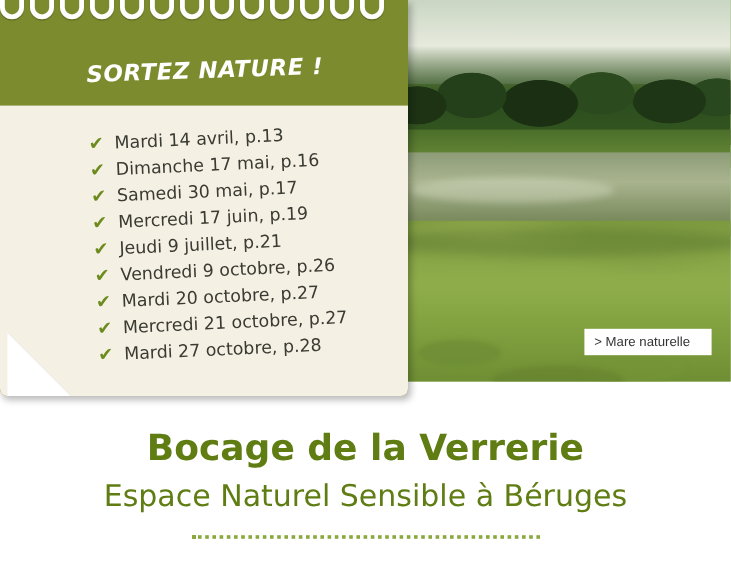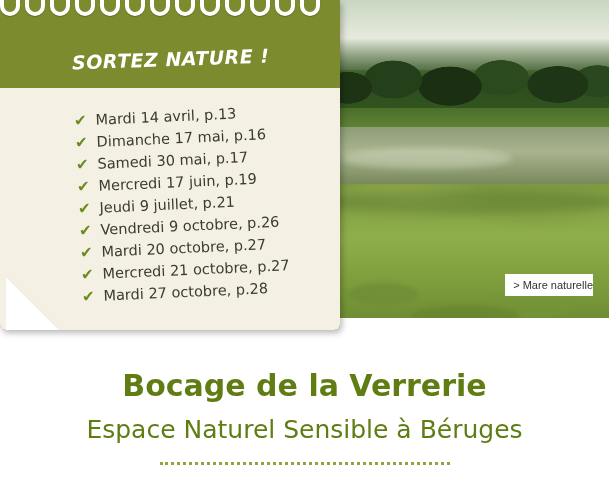--- a/index.html
+++ b/index.html
@@ -102,21 +102,21 @@
   .photo .tuft2 { left: 55%; top: 82%; width: 90px; height: 26px; background: #759538; opacity:.6; }
   .photo .tuft3 { left: 30%; top: 90%; width: 110px; height: 24px; background: #647f2d; opacity:.5; }
 
   .photo-caption {
     position: absolute;
     right: 16px;
     bottom: 22px;
     background: #ffffff;
     color: #333333;
     font-size: 11px;
-    padding: 5px 0 5px 8px;
+    padding: 5px 18px 5px 8px;
     white-space: nowrap;
     font-family: "Liberation Sans", sans-serif;
   }
 
   
   .card-wrap {
     position: absolute;
     left: -6px;
     top: 0;
     width: 360px;
@@ -218,21 +218,21 @@
     left: 0;
     top: 356px;
     width: 609px;
     text-align: center;
   }
   .main-title {
     font-family: "DejaVu Sans", sans-serif;
     font-weight: bold;
     font-size: 30px;
     color: #5f7d13;
-    margin: 12px;
+    margin: 0;
     letter-spacing: 0px;
   }
   .subtitle {
     font-family: "DejaVu Sans", sans-serif;
     font-size: 25px;
     color: #5f7d13;
     margin: 8px 0 0 0;
     font-weight: normal;
     text-align: center;
   }

